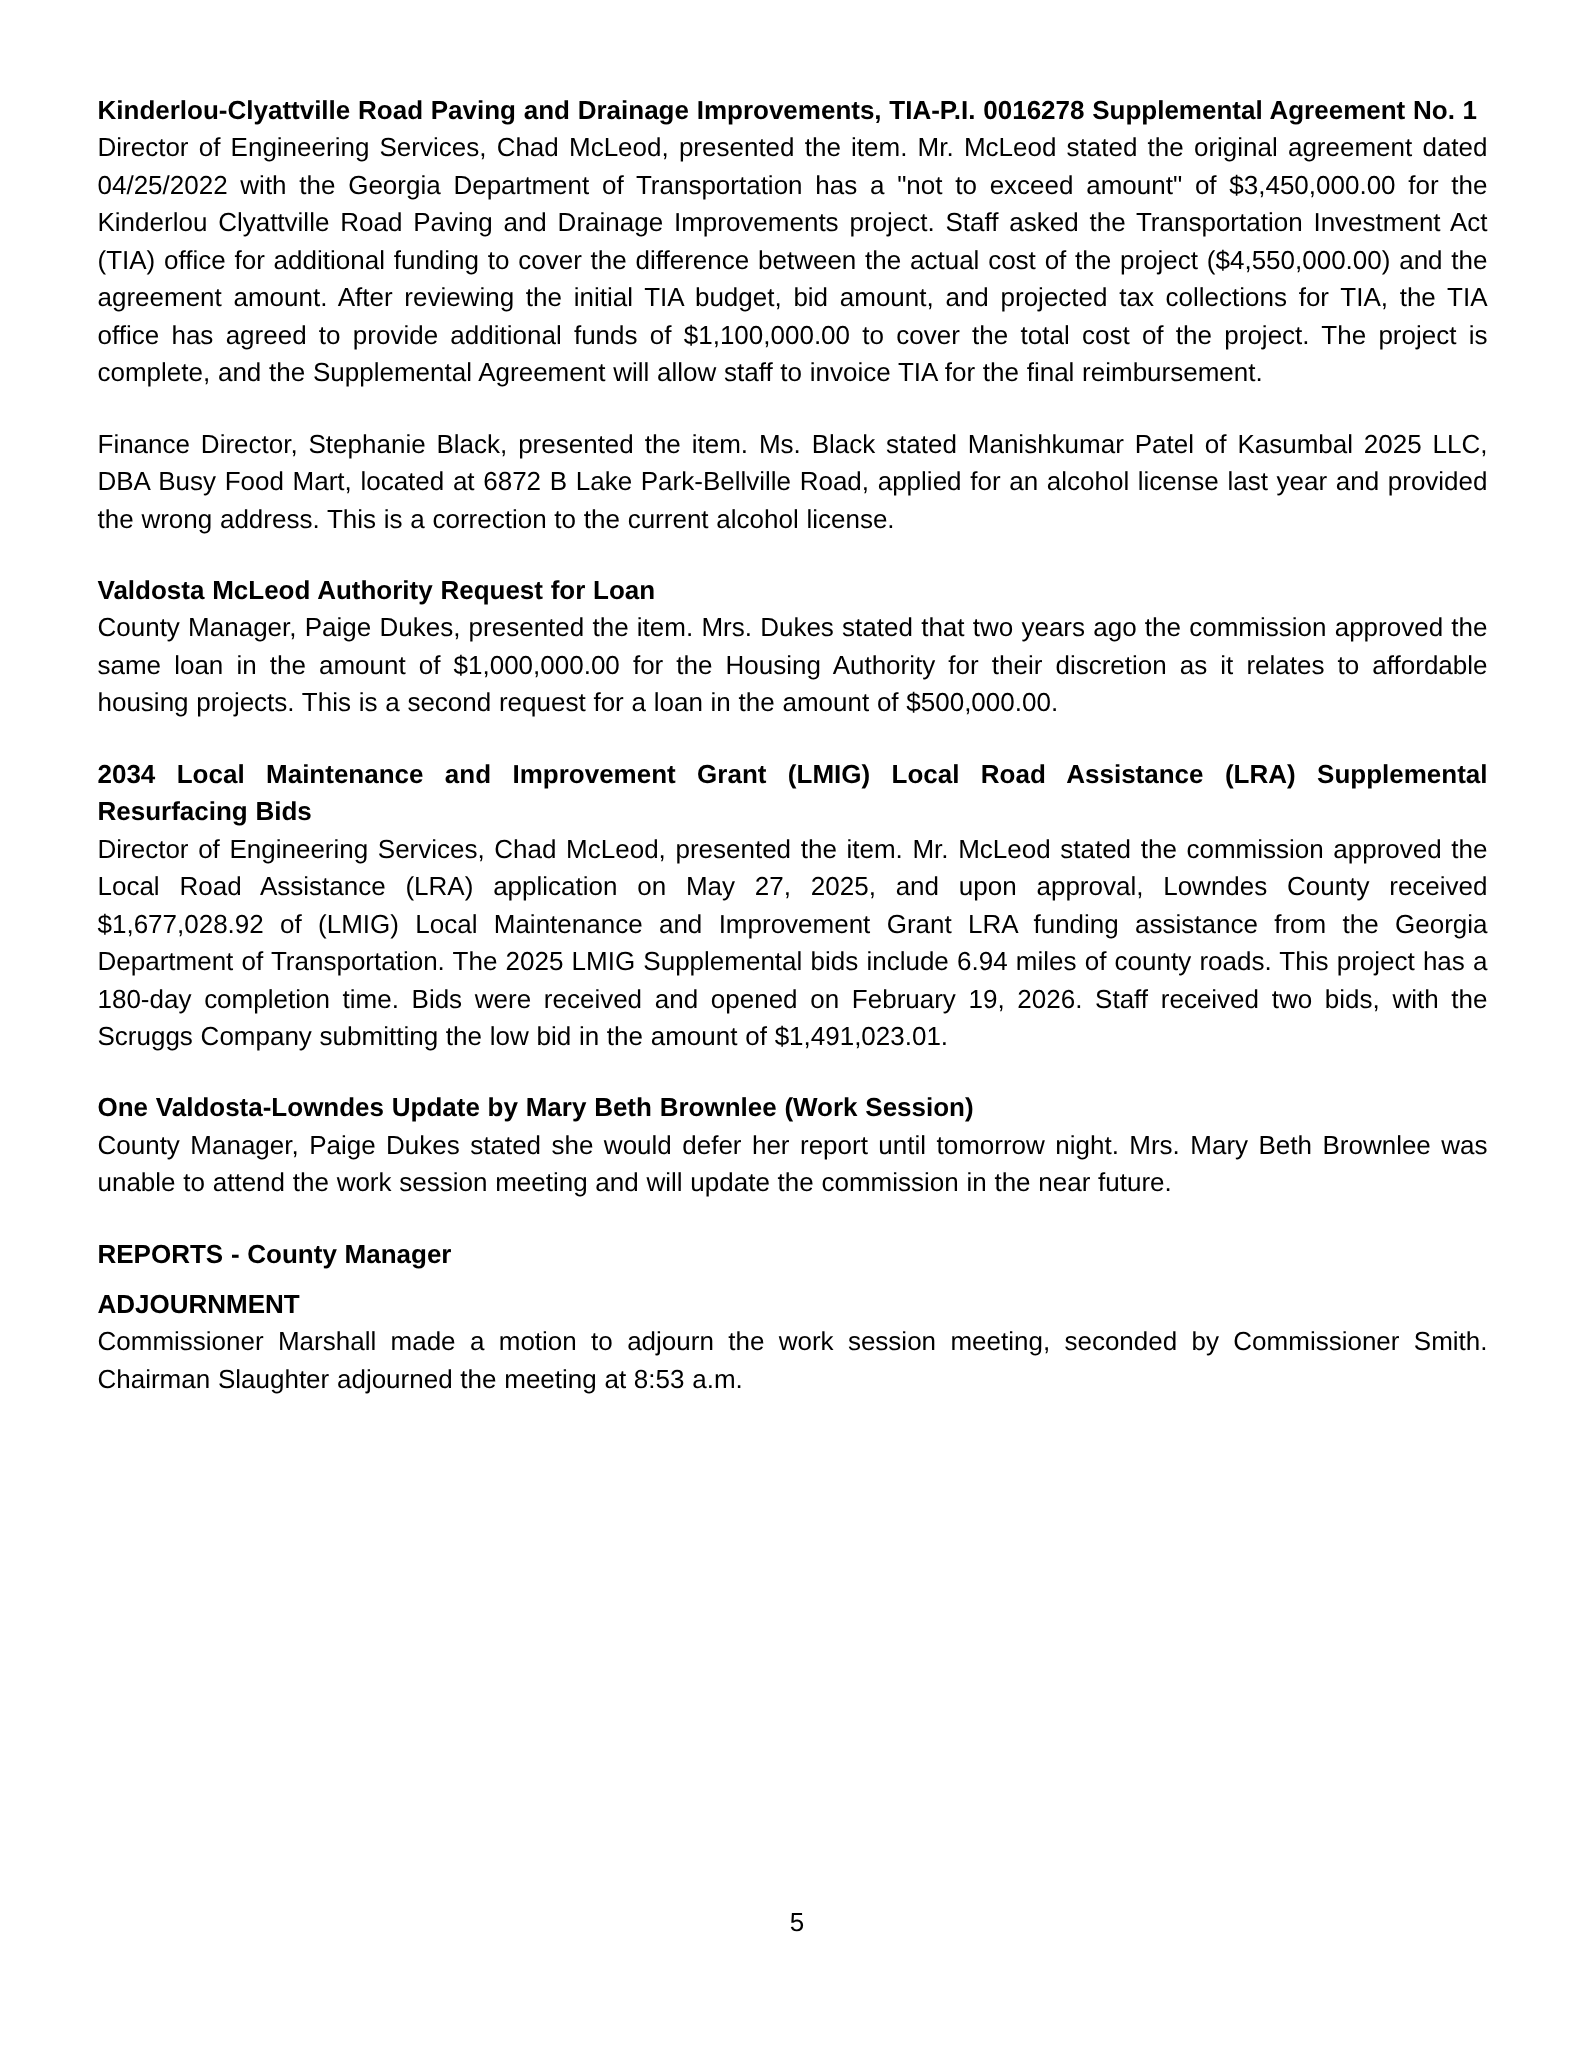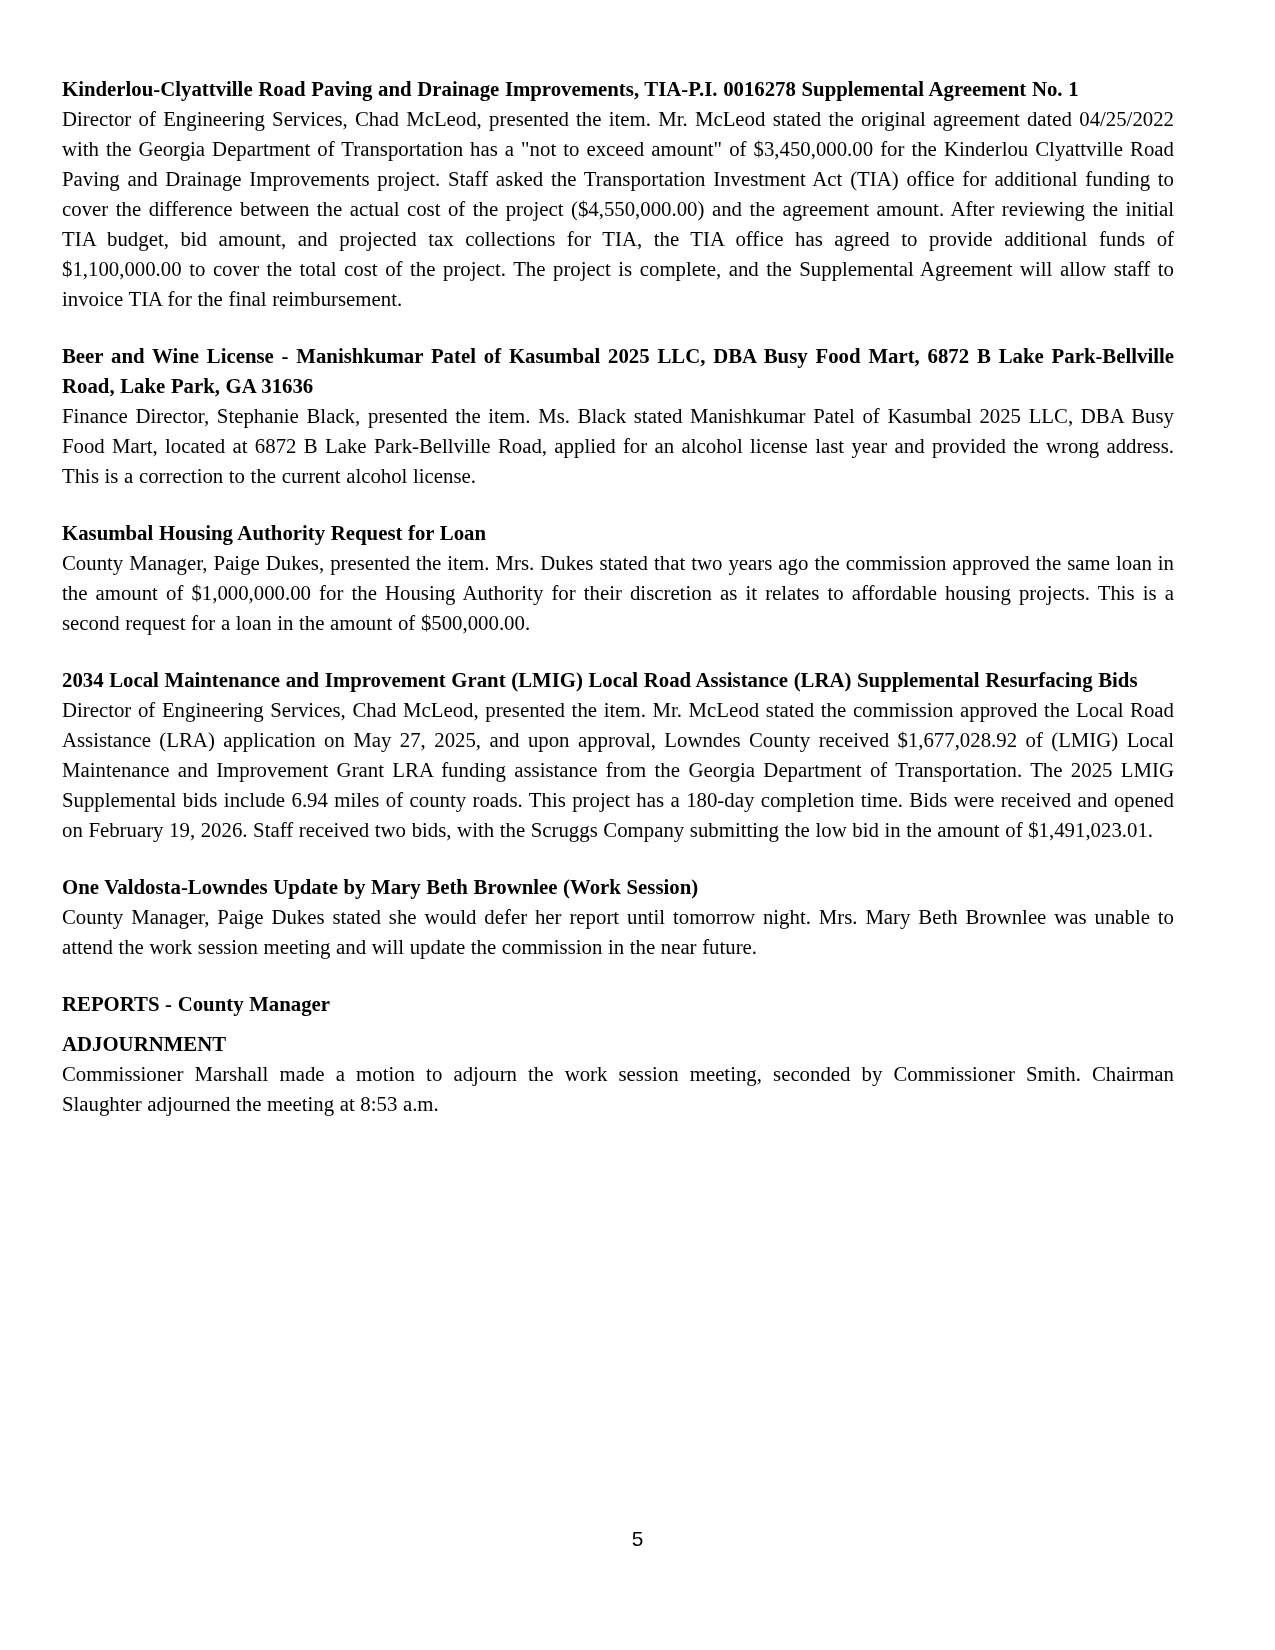--- a/index.html
+++ b/index.html
@@ -11,24 +11,23 @@
     position: relative;
     width: 1275px;
     height: 1650px;
     background: #ffffff;
     color: #000000;
     font-family: "Liberation Sans", "DejaVu Sans", sans-serif;
     overflow: hidden;
   }
   .content {
     position: absolute;
-    left: 62px;
+    left: 78px;
     top: 74px;
     width: 1112px;
-    font-family: Liberation Serif, serif;
   }
   .section {
     margin-bottom: 27px;
   }
   .section.tight {
     margin-bottom: 10px;
   }
   .heading, .para {
     font-size: 20.8px;
     line-height: 30px;
@@ -54,26 +53,25 @@
 
 <div class="page">
   <div class="content">
 
     <div class="section">
       <div class="heading">Kinderlou-Clyattville Road Paving and Drainage Improvements, TIA-P.I. 0016278 Supplemental Agreement No. 1</div>
       <div class="para">Director of Engineering Services, Chad McLeod, presented the item. Mr. McLeod stated the original agreement dated 04/25/2022 with the Georgia Department of Transportation has a "not to exceed amount" of $3,450,000.00 for the Kinderlou Clyattville Road Paving and Drainage Improvements project. Staff asked the Transportation Investment Act (TIA) office for additional funding to cover the difference between the actual cost of the project ($4,550,000.00) and the agreement amount. After reviewing the initial TIA budget, bid amount, and projected tax collections for TIA, the TIA office has agreed to provide additional funds of $1,100,000.00 to cover the total cost of the project. The project is complete, and the Supplemental Agreement will allow staff to invoice TIA for the final reimbursement.</div>
     </div>
 
     <div class="section">
-      <div class="heading">Beer and Wine License - Manishkumar Patel of Kasumbal 2025 LLC, DBA Busy Food Mart, 6872 B Lake Park-Bellville Road, Lake Park, GA 31636</div>
       <div class="para">Finance Director, Stephanie Black, presented the item. Ms. Black stated Manishkumar Patel of Kasumbal 2025 LLC, DBA Busy Food Mart, located at 6872 B Lake Park-Bellville Road, applied for an alcohol license last year and provided the wrong address. This is a correction to the current alcohol license.</div>
     </div>
 
     <div class="section">
-      <div class="heading">Kasumbal Housing Authority Request for Loan</div>
+      <div class="heading">Valdosta McLeod Authority Request for Loan</div>
       <div class="para">County Manager, Paige Dukes, presented the item. Mrs. Dukes stated that two years ago the commission approved the same loan in the amount of $1,000,000.00 for the Housing Authority for their discretion as it relates to affordable housing projects. This is a second request for a loan in the amount of $500,000.00.</div>
     </div>
 
 
     <div class="section">
       <div class="heading">2034 Local Maintenance and Improvement Grant (LMIG) Local Road Assistance (LRA) Supplemental Resurfacing Bids</div>
       <div class="para">Director of Engineering Services, Chad McLeod, presented the item. Mr. McLeod stated the commission approved the Local Road Assistance (LRA) application on May 27, 2025, and upon approval, Lowndes County received $1,677,028.92 of (LMIG) Local Maintenance and Improvement Grant LRA funding assistance from the Georgia Department of Transportation. The 2025 LMIG Supplemental bids include 6.94 miles of county roads. This project has a 180-day completion time. Bids were received and opened on February 19, 2026. Staff received two bids, with the Scruggs Company submitting the low bid in the amount of $1,491,023.01.</div>
     </div>
 
     <div class="section">

